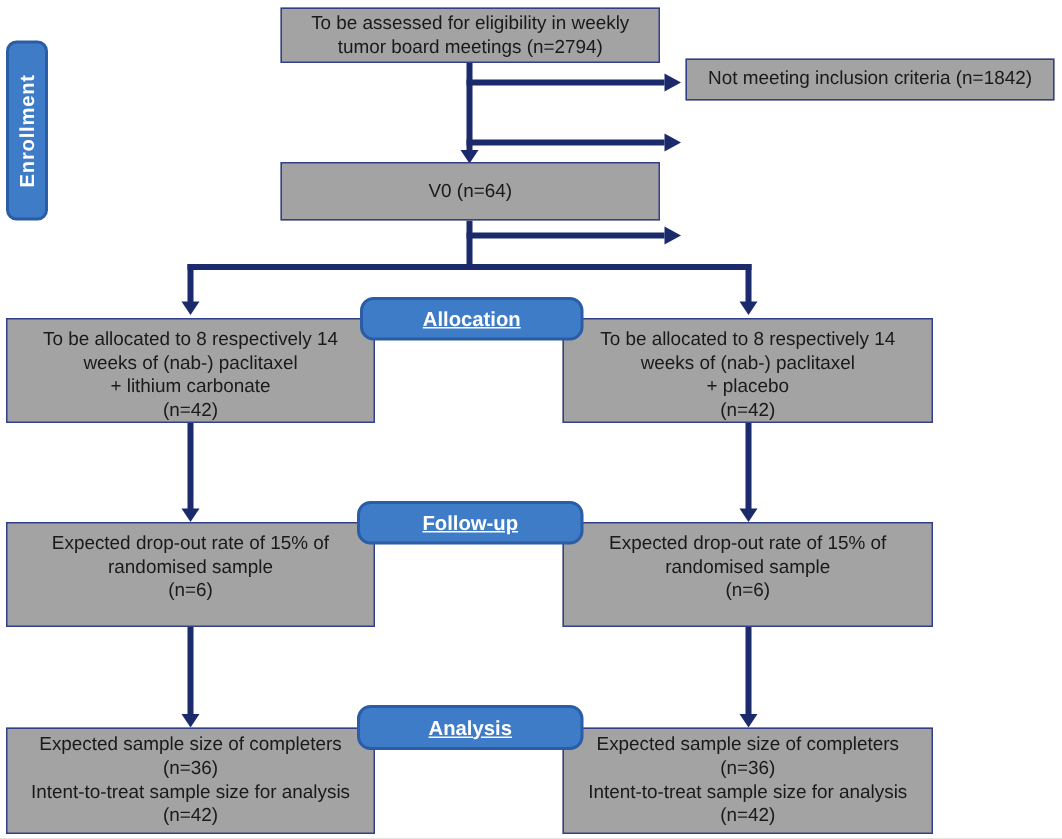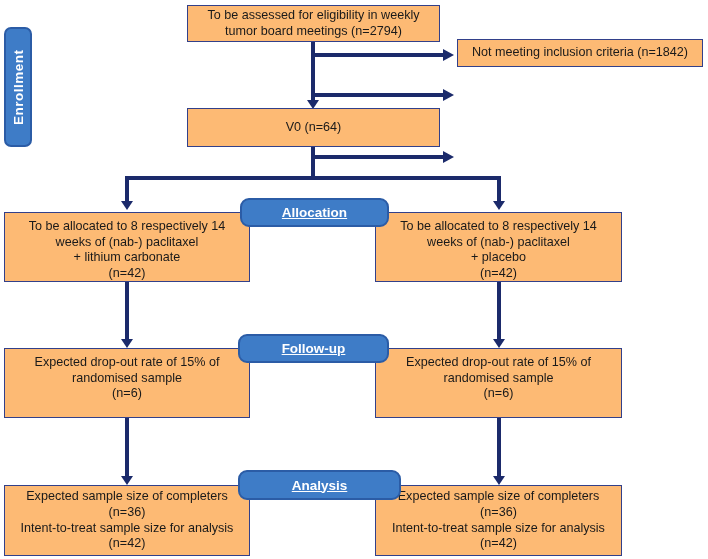--- a/index.html
+++ b/index.html
@@ -11,21 +11,21 @@
     --text-color:#1a1a1a;
     --bg:#ffffff;
   }
   html,body{margin:0;padding:0;}
   body{font-family:"Liberation Sans",sans-serif;background:#fff;}
   .stage{
     position:relative;width:708px;height:559px;background:var(--bg);
     overflow:hidden;border-bottom:1px solid #c9c9c9;
   }
   .box{
-    position:absolute;box-sizing:border-box;background:#fdba74;
+    position:absolute;box-sizing:border-box;background:#a3a3a3;
     border:1.6px solid var(--box-border);
     display:flex;flex-direction:column;align-items:center;justify-content:center;
     text-align:center;color:var(--text-color);
     font-size:12.6px;line-height:15.6px;padding:2px 4px;
   }
   .box.top-align{justify-content:flex-start;padding-top:6px;}
   .pill{
     position:absolute;box-sizing:border-box;background:var(--pill-fill);
     border:2px solid var(--pill-border);border-radius:9px;
     display:flex;align-items:center;justify-content:center;
@@ -133,15 +133,15 @@
 
   <div class="box" style="left:375px;top:485px;width:247px;height:71px;">
     <div>Expected sample size of completers</div>
     <div>(n=36)</div>
     <div>Intent-to-treat  sample size for analysis</div>
     <div>(n=42)</div>
   </div>
 
   <div class="pill" style="left:240px;top:198px;width:149px;height:29px;">Allocation</div>
   <div class="pill" style="left:238px;top:334px;width:151px;height:29px;">Follow-up</div>
-  <div class="pill" style="left:238px;top:470px;width:163px;height:30px;">Analysis</div>
+  <div class="pill" style="left:238px;top:470px;width:151px;height:30px;">Analysis</div>
 
 </div>
 
 </body></html>

